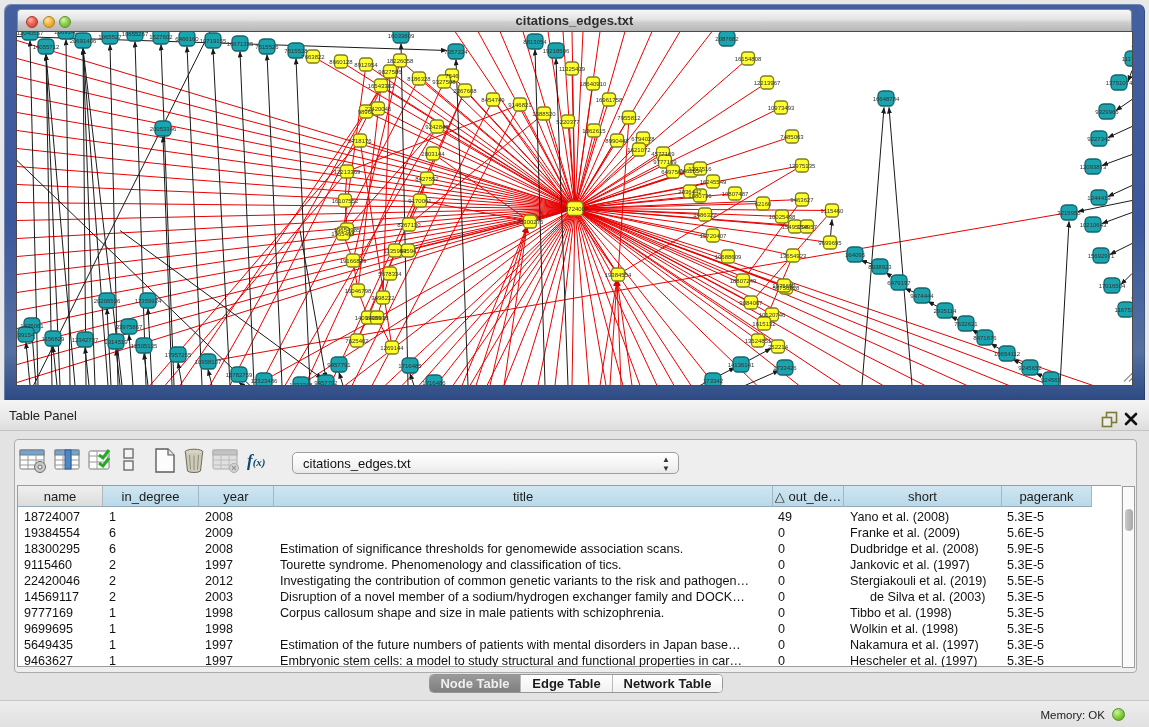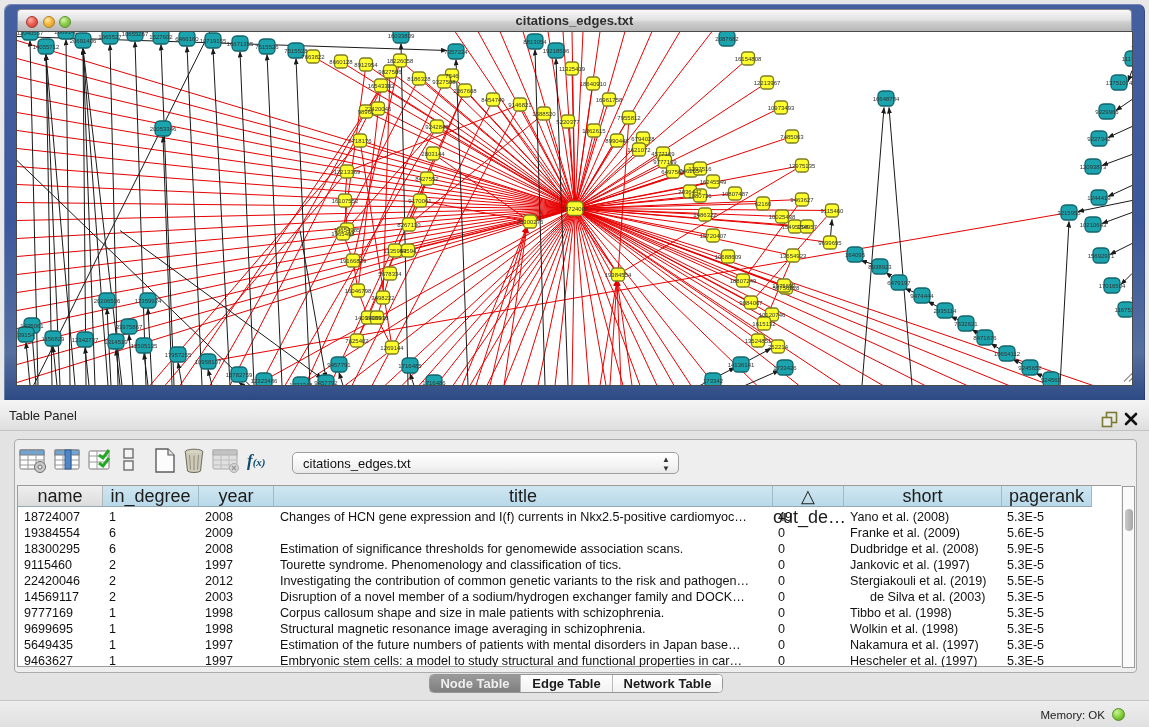--- a/index.html
+++ b/index.html
@@ -37,21 +37,21 @@
 #toolbar { position:absolute; left:4px; top:5px; height:36px; width:1100px; }
 .tbi { position:absolute; top:2px; }
 #combo { position:absolute; left:273px; top:7px; width:387px; height:22px;
   background:linear-gradient(180deg,#ffffff,#f2f2f2 70%,#e8e8e8);
   border:1px solid #9e9e9e; border-radius:5px; font-size:13px; color:#111; }
 #combo .ct { position:absolute; left:10px; top:3px; }
 #combo .arr { position:absolute; right:8px; top:2px; font-size:8px; color:#333; line-height:9px; text-align:center;}
 
 #tablewrap { position:absolute; left:2px; top:45px; width:1104px; height:182px;
   background:#ffffff; border:1px solid #9c9c9c; border-right:0; }
-#thead { position:absolute; left:0; top:0; width:1074px; height:21px; font-size:18px; color:#1c1c1c; }
+#thead { position:absolute; left:0; top:0; width:1074px; height:21px; font-size:13px; color:#1c1c1c; }
 .hc { position:absolute; top:0; height:21px; background:linear-gradient(180deg,#cfe6f1,#b9d9e9);
   border-right:1px solid #9fb9c6; border-bottom:1px solid #93a9b5; text-align:center; line-height:21px; }
 .hc.gray { background:linear-gradient(180deg,#efefef,#dcdcdc); border-right:1px solid #b5b5b5; }
 #tbody { position:absolute; left:0; top:21px; width:1103px; height:160px; overflow:hidden;
   font-size:12.6px; color:#111; }
 .tr { position:absolute; height:16px; width:1103px; }
 .td { position:absolute; top:3px; white-space:nowrap; overflow:hidden; }
 #vscroll { position:absolute; right:-14px; top:0px; width:13px; height:182px;
   background:#fafafa; border:1px solid #9c9c9c; }
 #vthumb { position:absolute; left:2px; top:22px; width:8px; height:22px;
@@ -708,21 +708,20 @@
 <div class="hc" style="left:256px;width:499px">title</div>
 <div class="hc" style="left:755px;width:71px">△ out_de…</div>
 <div class="hc" style="left:826px;width:158px">short</div>
 <div class="hc" style="left:984px;width:90px">pagerank</div>
           </div>
         <div id="tbody">
             <div class="tr" style="top:0px">
               <span class="td" style="left:6px">18724007</span>
               <span class="td" style="left:91px">1</span>
               <span class="td" style="left:187px">2008</span>
-              <span class="td" style="left:262px;width:492px">Changes of HCN gene expression and I(f) currents in Nkx2.5-positive cardiomyoc…</span>
               <span class="td" style="left:760px">49</span>
               <span class="td" style="left:832px">Yano et al. (2008)</span>
               <span class="td" style="left:989px">5.3E-5</span>
             </div>
 <div class="tr" style="top:16px">
               <span class="td" style="left:6px">19384554</span>
               <span class="td" style="left:91px">6</span>
               <span class="td" style="left:187px">2009</span>
               <span class="td" style="left:760px">0</span>
               <span class="td" style="left:832px">Franke et al. (2009)</span>
@@ -770,21 +769,20 @@
               <span class="td" style="left:187px">1998</span>
               <span class="td" style="left:262px;width:492px">Corpus callosum shape and size in male patients with schizophrenia.</span>
               <span class="td" style="left:760px">0</span>
               <span class="td" style="left:832px">Tibbo et al. (1998)</span>
               <span class="td" style="left:989px">5.3E-5</span>
             </div>
 <div class="tr" style="top:112px">
               <span class="td" style="left:6px">9699695</span>
               <span class="td" style="left:91px">1</span>
               <span class="td" style="left:187px">1998</span>
-              <span class="td" style="left:262px;width:492px">Structural magnetic resonance image averaging in schizophrenia.</span>
               <span class="td" style="left:760px">0</span>
               <span class="td" style="left:832px">Wolkin et al. (1998)</span>
               <span class="td" style="left:989px">5.3E-5</span>
             </div>
 <div class="tr" style="top:128px">
               <span class="td" style="left:6px">5649435</span>
               <span class="td" style="left:91px">1</span>
               <span class="td" style="left:187px">1997</span>
               <span class="td" style="left:262px;width:492px">Estimation of the future numbers of patients with mental disorders in Japan base…</span>
               <span class="td" style="left:760px">0</span>

